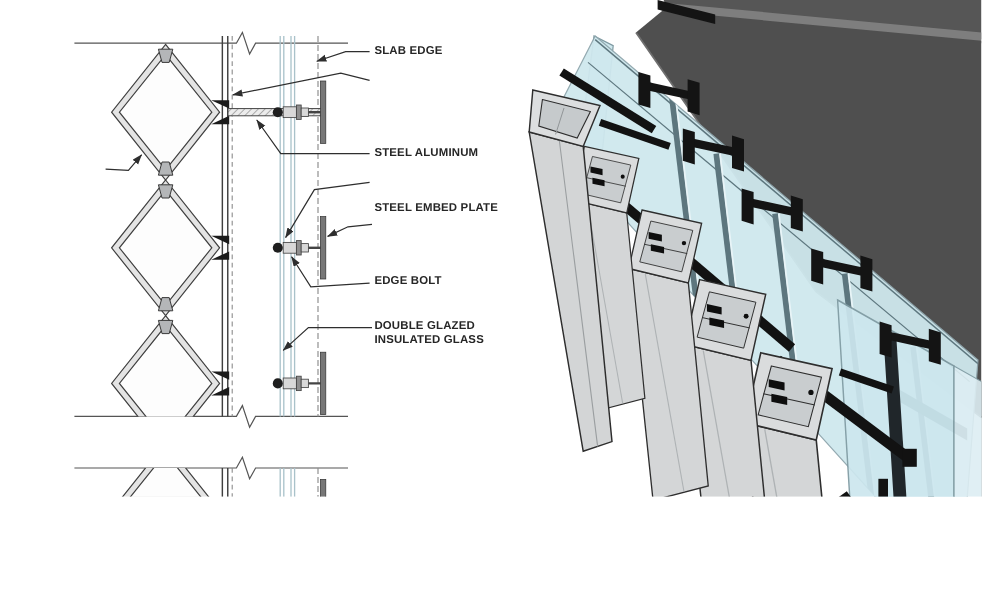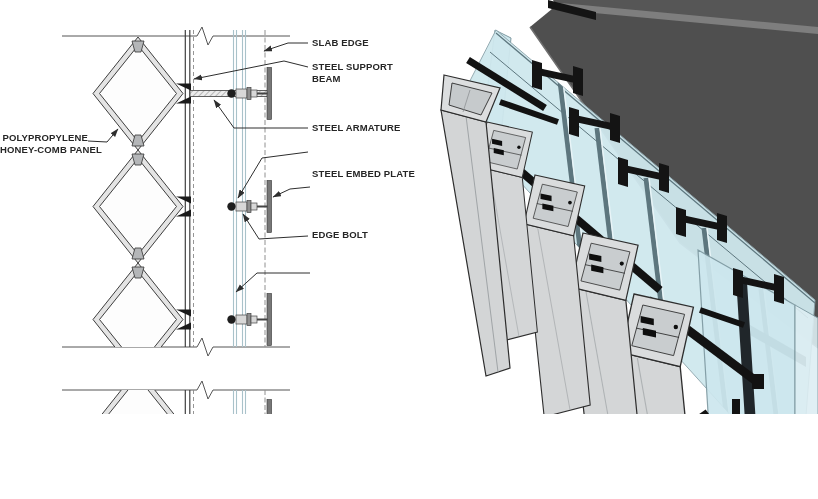--- a/index.html
+++ b/index.html
@@ -231,31 +231,27 @@
         <polygon points="452,83 492,93 481,115 449,105" fill="#c6cacc" stroke="#2d2d2d" stroke-width="0.9"></polygon>
         <line x1="470" y1="90" x2="463" y2="112" stroke="#8e9294" stroke-width="0.8"></line>
       </g>
     </g>
   </g>
 </svg>
 
 <div class="lbl" style="left:312px;top:37px">
   <span class="ln">SLAB EDGE</span>
 </div>
-<div class="lbl" style="left:312px;top:61px">
-  <span class="ln">STEEL SUPPORT</span>
-  <span class="ln">BEAM</span>
-</div>
 <div class="lbl" style="left:312px;top:122px">
-  <span class="ln">STEEL ARMATURE</span>
+  <span class="ln">STEEL ALUMINUM</span>
 </div>
 <div class="lbl" style="left:312px;top:168px">
   <span class="ln">STEEL EMBED PLATE</span>
 </div>
 <div class="lbl" style="left:312px;top:229px">
   <span class="ln">EDGE BOLT</span>
 </div>
-<div class="lbl r" style="left:0px;top:132px">
-  <span class="ln">POLYPROPYLENE</span>
-  <span class="ln">HONEY-COMB PANEL</span>
+<div class="lbl" style="left:312px;top:266px">
+  <span class="ln">DOUBLE GLAZED</span>
+  <span class="ln">INSULATED GLASS</span>
 </div>
 
 </div>
 
 </body></html>

